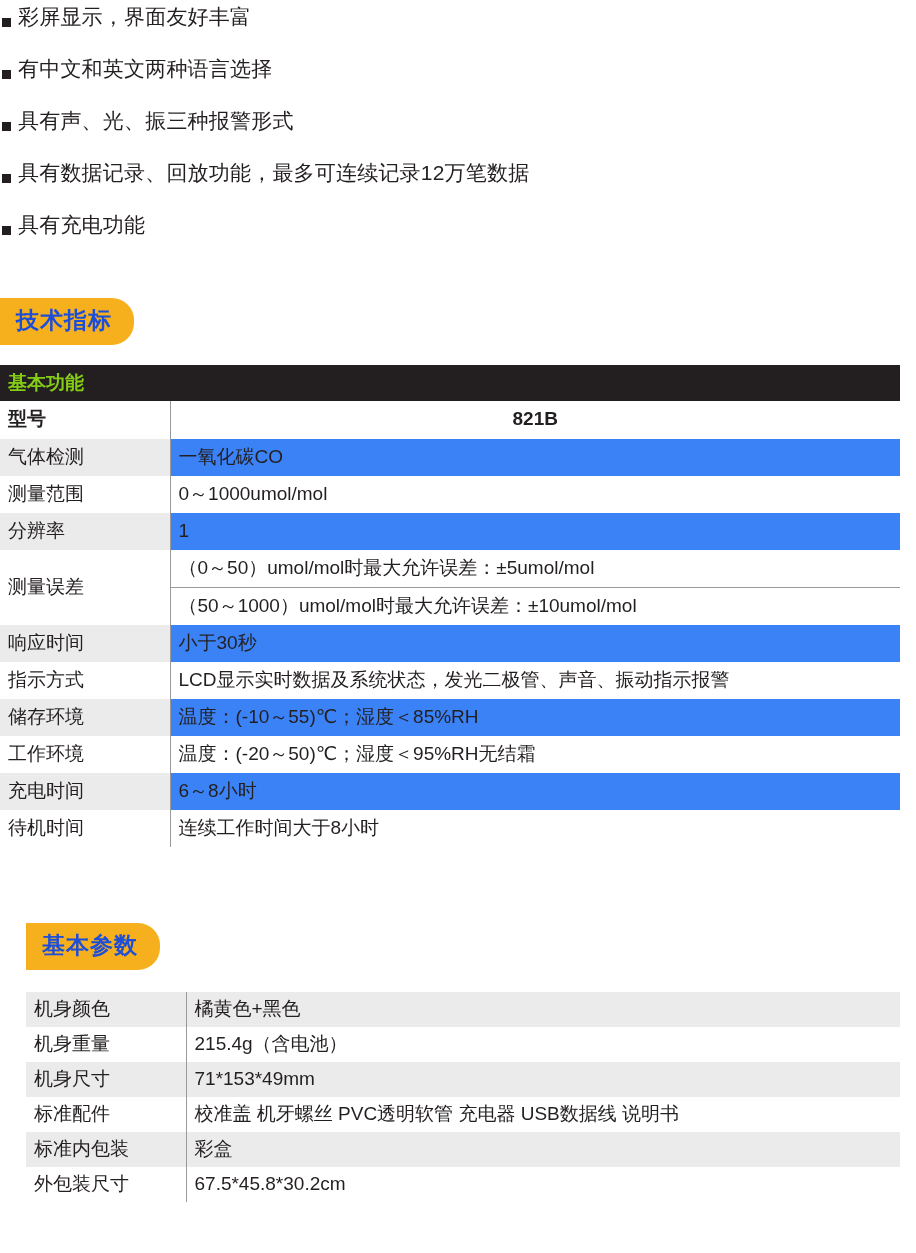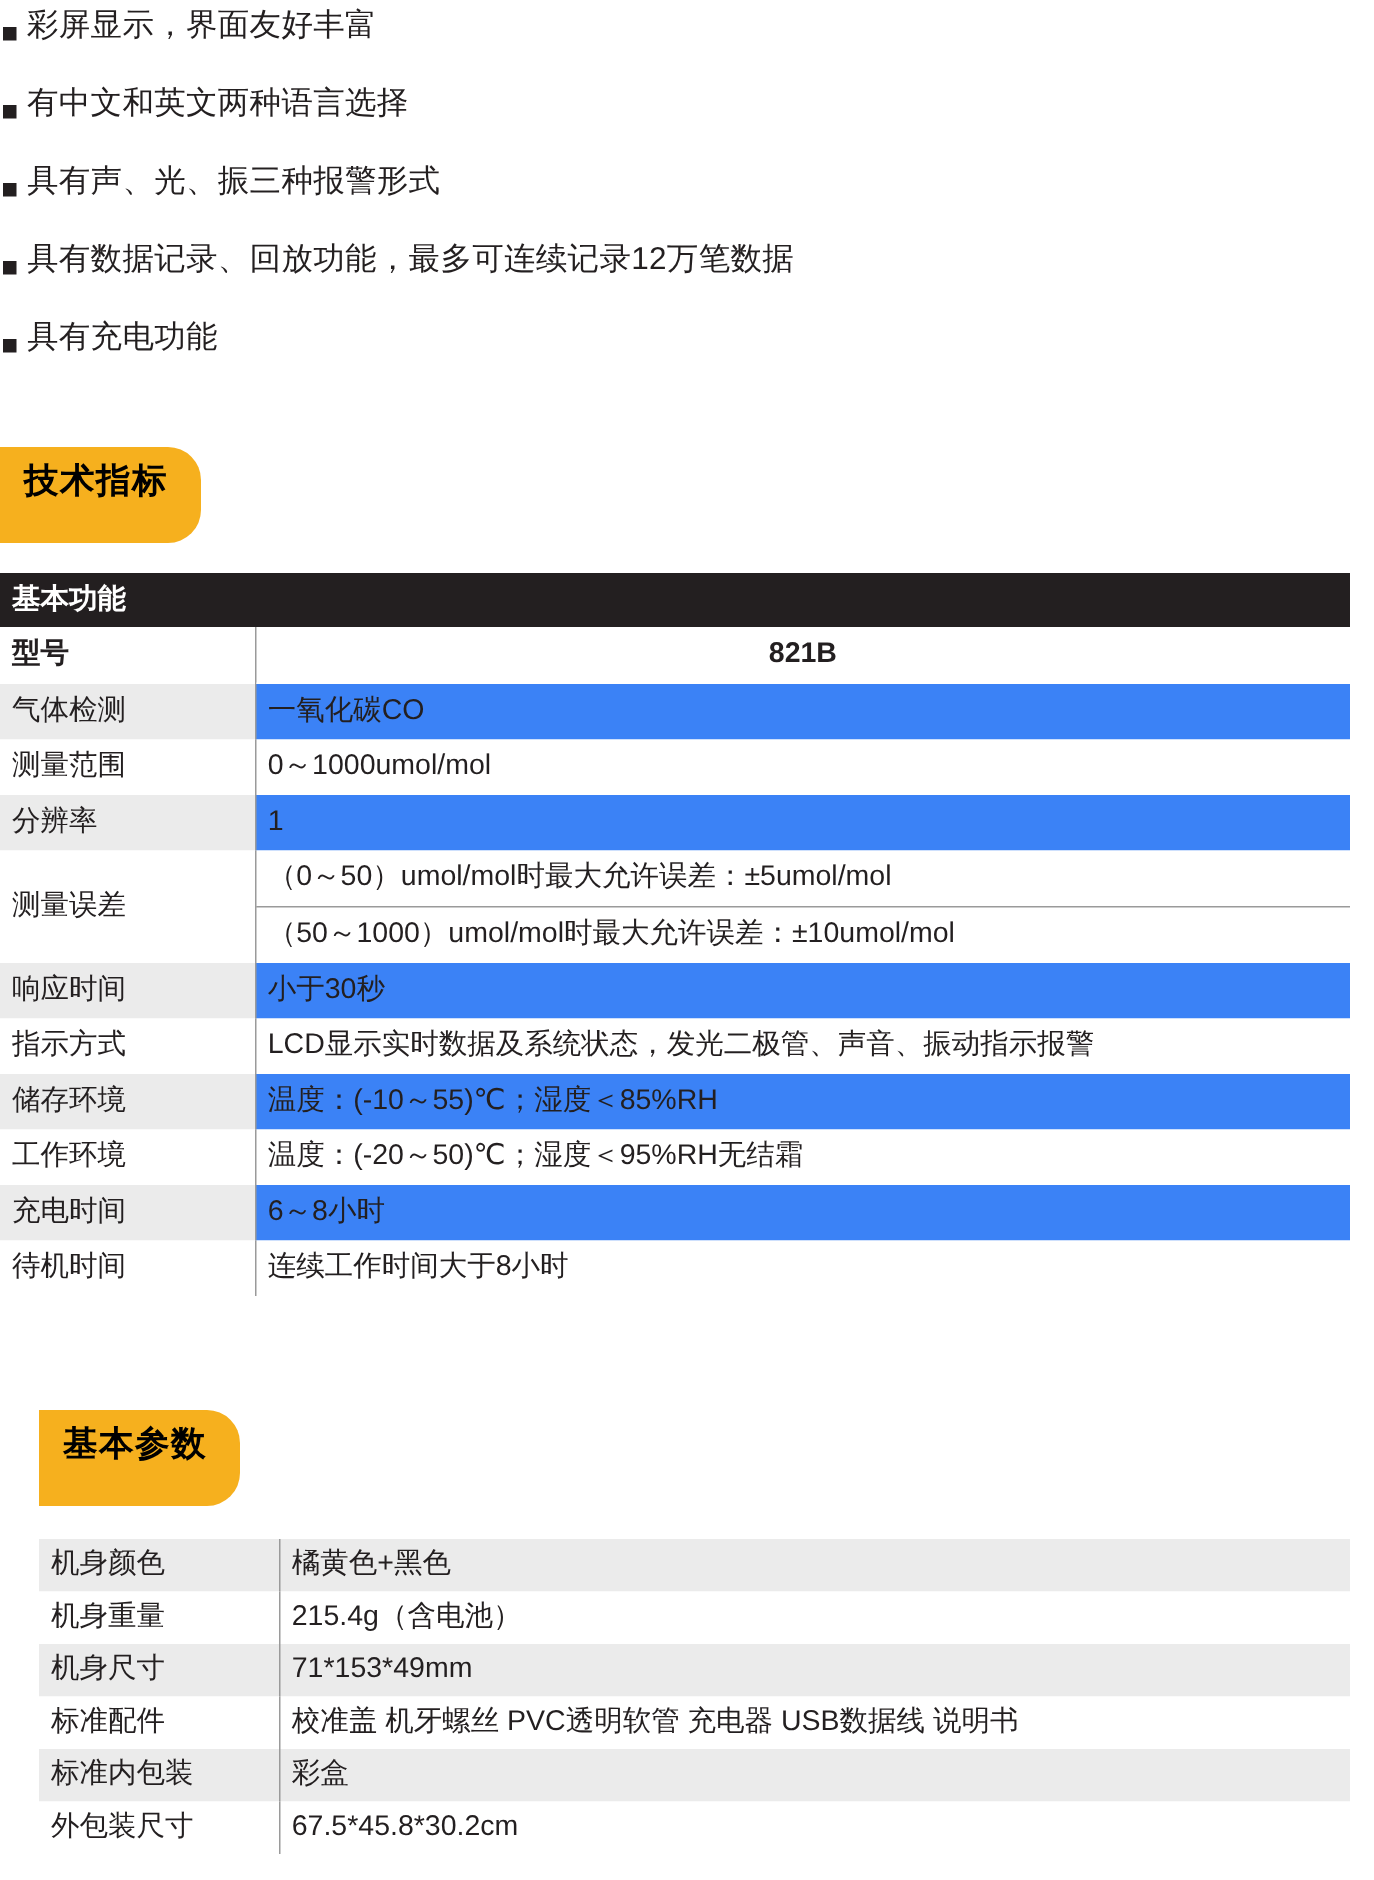--- a/index.html
+++ b/index.html
@@ -51,25 +51,25 @@
   
   .pill-wrap {
     position: relative;
     display: inline-block;
     margin-top: 36px;
   }
   .pill {
     display: inline-flex;
     align-items: center;
     background: #f6b01e;
-    color: #000000;
+    color: #1d4ed8;
     font-size: 23px;
     font-weight: bold;
     letter-spacing: 1px;
-    padding: 7px 22px 26px 16px;
+    padding: 7px 22px 9px 16px;
     border-radius: 0 22px 22px 0;
     position: relative;
   }
   .pill::before {
     content: "";
     position: absolute;
     left: 0;
     top: 0;
     bottom: 0;
     width: 6px;
@@ -87,21 +87,21 @@
     font-size: 19px;
     table-layout: fixed;
   }
   table.spec td {
     padding: 5px 8px 6px 8px;
     vertical-align: middle;
     line-height: 26px;
   }
   table.spec tr.header td {
     background: #231f20;
-    color: #ffffff;
+    color: #84cc16;
     font-weight: bold;
     font-size: 19px;
     padding: 5px 8px;
   }
   .col-label {
     width: 170px;
   }
   table.spec td.label {
     background: #ebebeb;
     border-right: 1px solid #9a9a9a;

